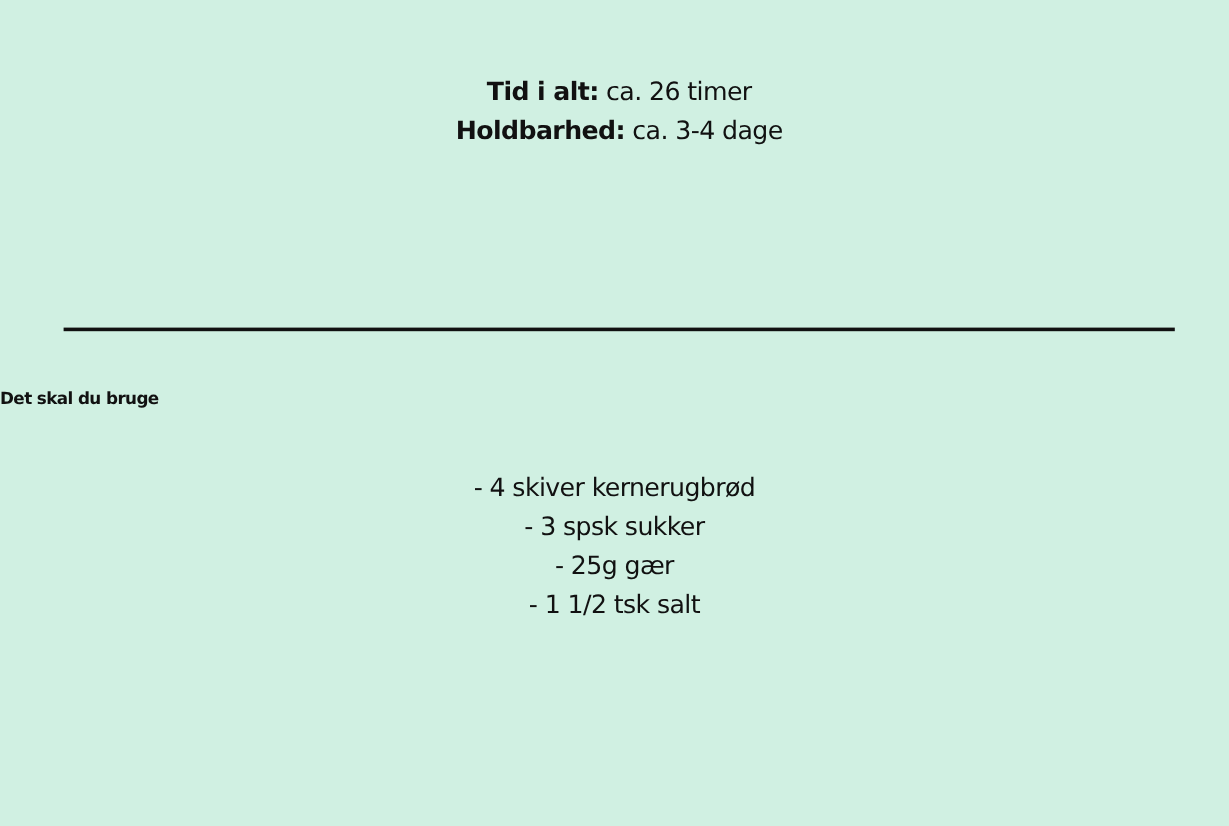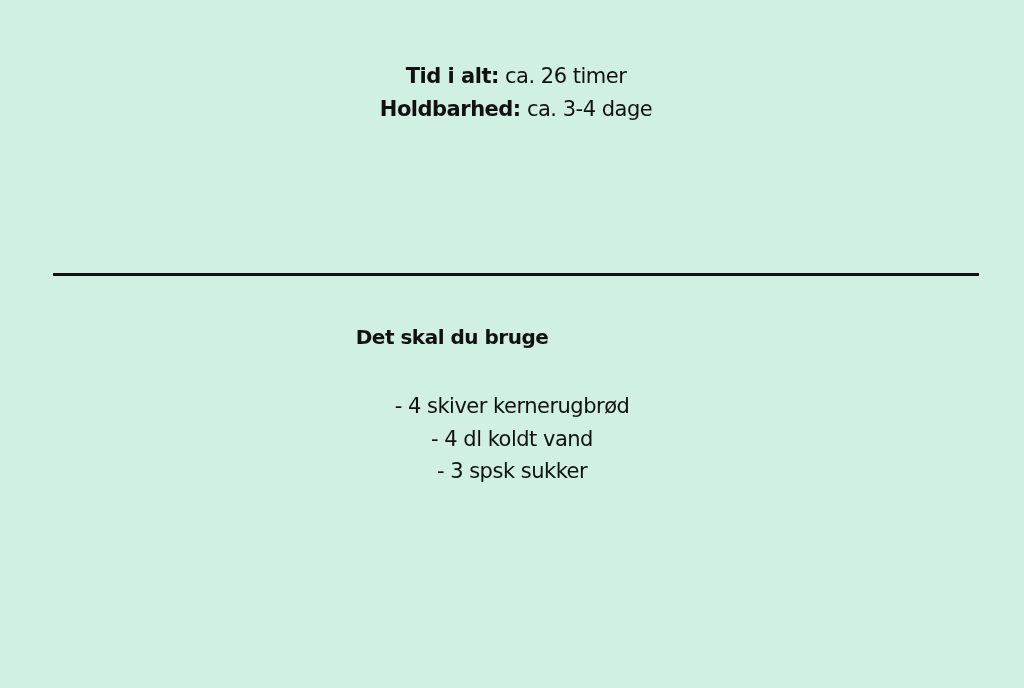--- a/index.html
+++ b/index.html
@@ -37,22 +37,22 @@
       left: 53px;
       width: 926px;
       height: 3px;
       background: #111111;
     }
     .section-title {
       position: absolute;
       top: 325px;
       left: 0;
       width: 904px;
-      text-align: center;
-      font-size: 20px;
+      text-align: left;
+      font-size: 14px;
       font-weight: bold;
       letter-spacing: -0.5px;
     }
     .ingredients {
       position: absolute;
       top: 390px;
       left: 0;
       width: 1024px;
       text-align: center;
       font-size: 21px;
@@ -76,15 +76,16 @@
     <span class="fact-value">ca. 3-4 dage</span>
   </div>
 </div>
 
 <div class="divider"></div>
 
 <div class="section-title">Det skal du bruge</div>
 
 <ul class="ingredients">
   <li>- 4 skiver kernerugbrød</li>
-  <li>- 4 dl koldt vand</li>
   <li>- 3 spsk sukker</li>
+  <li>- 25g gær</li>
+  <li>- 1 1/2 tsk salt</li>
 </ul>
 
 </body></html>

